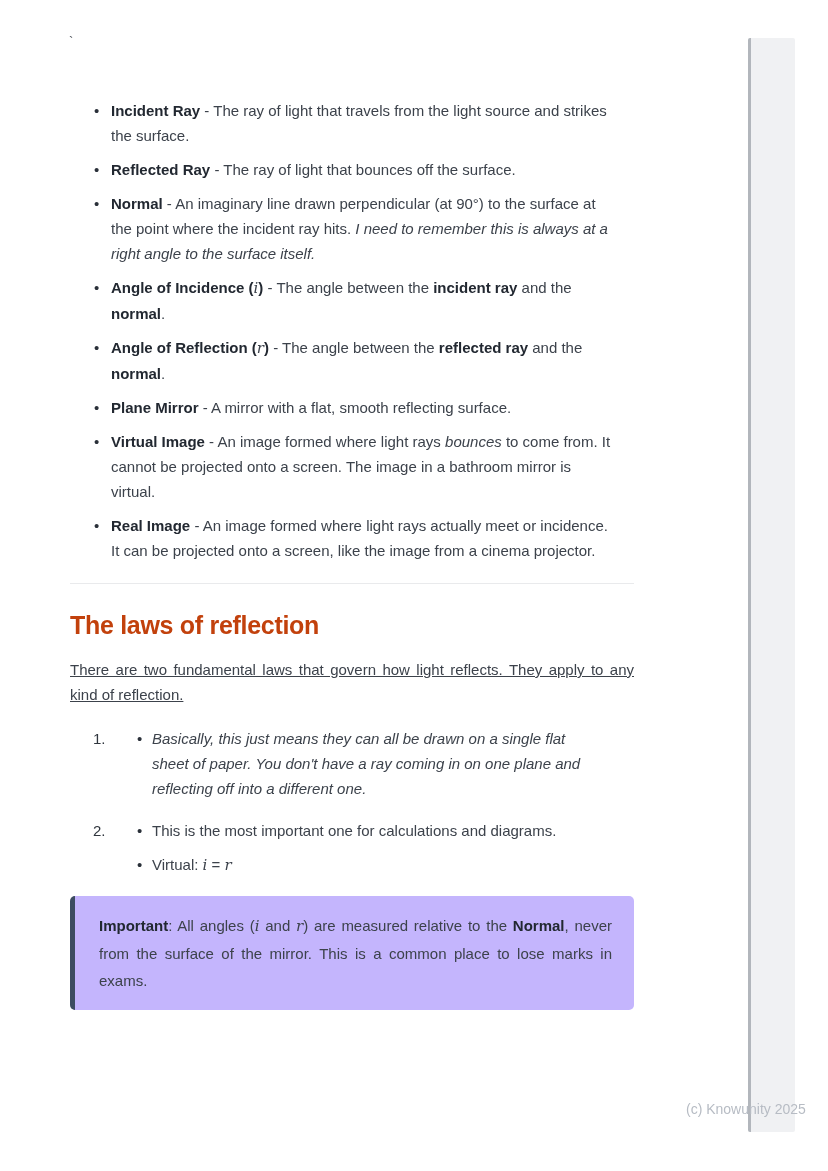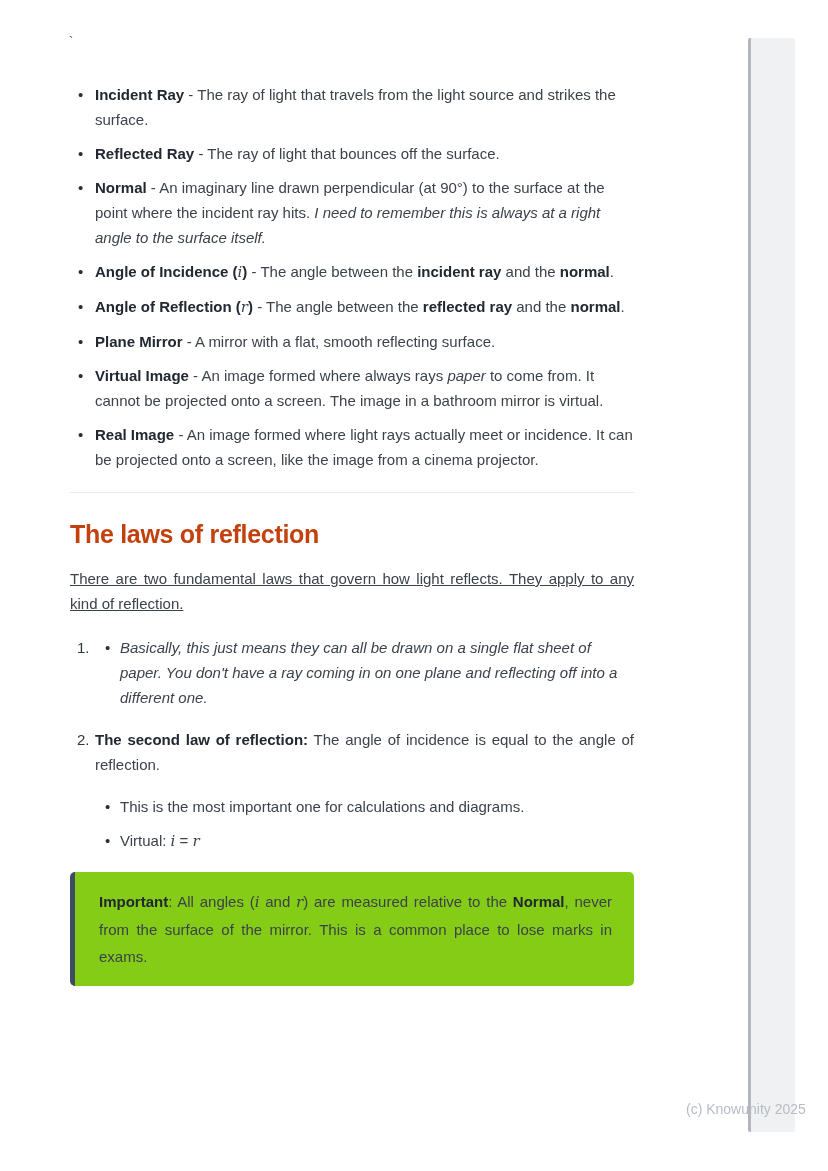--- a/index.html
+++ b/index.html
@@ -33,21 +33,21 @@
     font-size: 14px; color: #b7bcc4;
     z-index: 2; white-space: nowrap;
   }
 
   .content {
     position: absolute; left: 70px; top: 82px;
     width: 564px;
     font-size: 15px; line-height: 25px;
   }
 
-  ul, ol { margin: 0; padding: 0; list-style: none; }
+  ul, ol { margin: 16px; padding: 0; list-style: none; }
   li { margin: 0 0 9px 0; }
   li:last-child { margin-bottom: 0; }
 
   
   .def-list > li { position: relative; padding-left: 25px; }
   .def-list > li::before {
     content: "\2022";
     position: absolute; left: 8px; top: 0;
     color: #2a3039; font-size: 15px;
   }
@@ -79,21 +79,21 @@
   .sub-list { margin-top: 17px; }
   .sub-list > li { position: relative; padding-left: 50px; }
   .sub-list > li::before {
     content: "\2022";
     position: absolute; left: 35px; top: 0;
     color: #2a3039; font-size: 15px;
   }
 
   .callout {
     margin-top: 18px;
-    background: #84cc16;
+    background: #c4b5fd;
     border-left: 5px solid #3d4c61;
     border-radius: 5px;
     padding: 16px 22px 16px 24px;
   }
   .callout-text {
     margin: 0; text-align: justify; line-height: 27px;
   }
 
   
   .seg-b { font-weight: 700; color: #222831; }
@@ -111,40 +111,39 @@
 
 <main class="content">
 
   <ul class="def-list">
     <li><span><span class="seg-b">Incident Ray</span><span> - The ray of light that travels from the light source and strikes the surface.</span></span></li>
     <li><span><span class="seg-b">Reflected Ray</span><span> - The ray of light that bounces off the surface.</span></span></li>
     <li><span><span class="seg-b">Normal</span><span> - An imaginary line drawn perpendicular (at 90°) to the surface at the point where the incident ray hits. </span><span class="seg-i">I need to remember this is always at a right angle to the surface itself.</span></span></li>
     <li><span><span class="seg-b">Angle of Incidence (</span><span class="seg-m">i</span><span class="seg-b">)</span><span> - The angle between the </span><span class="seg-b">incident ray</span><span> and the </span><span class="seg-b">normal</span><span>.</span></span></li>
     <li><span><span class="seg-b">Angle of Reflection (</span><span class="seg-m">r</span><span class="seg-b">)</span><span> - The angle between the </span><span class="seg-b">reflected ray</span><span> and the </span><span class="seg-b">normal</span><span>.</span></span></li>
     <li><span><span class="seg-b">Plane Mirror</span><span> - A mirror with a flat, smooth reflecting surface.</span></span></li>
-    <li><span><span class="seg-b">Virtual Image</span><span> - An image formed where always rays </span><span class="seg-i">paper</span><span> to come from. It cannot be projected onto a screen. The image in a bathroom mirror is virtual.</span></span></li>
+    <li><span><span class="seg-b">Virtual Image</span><span> - An image formed where light rays </span><span class="seg-i">bounces</span><span> to come from. It cannot be projected onto a screen. The image in a bathroom mirror is virtual.</span></span></li>
     <li><span><span class="seg-b">Real Image</span><span> - An image formed where light rays actually meet or incidence. It can be projected onto a screen, like the image from a cinema projector.</span></span></li>
   </ul>
 
   <hr class="divider">
 
   <h2 class="heading">The laws of reflection</h2>
 
   <p class="intro">There are two fundamental laws that govern how light reflects. They apply to any kind of reflection.</p>
 
   <ol class="law-list">
     <li>
       <span class="law-num">1.</span>
       <ul class="sub-list">
         <li><span><span class="seg-i">Basically, this just means they can all be drawn on a single flat sheet of paper. You don't have a ray coming in on one plane and reflecting off into a different one.</span></span></li>
       </ul>
     </li>
     <li>
       <span class="law-num">2.</span>
-      <div class="law-text"><span class="seg-b">The second law of reflection:</span><span> The angle of incidence is equal to the angle of reflection.</span></div>
       <ul class="sub-list">
         <li><span><span>This is the most important one for calculations and diagrams.</span></span></li>
         <li><span><span>Virtual: </span><span class="seg-m">i</span><span> = </span><span class="seg-m">r</span></span></li>
       </ul>
     </li>
   </ol>
 
   <div class="callout">
     <p class="callout-text"><span class="seg-b">Important</span><span>: All angles (</span><span class="seg-m">i</span><span> and </span><span class="seg-m">r</span><span>) are measured relative to the </span><span class="seg-b">Normal</span><span>, never from the surface of the mirror. This is a common place to lose marks in exams.</span></p>
   </div>

